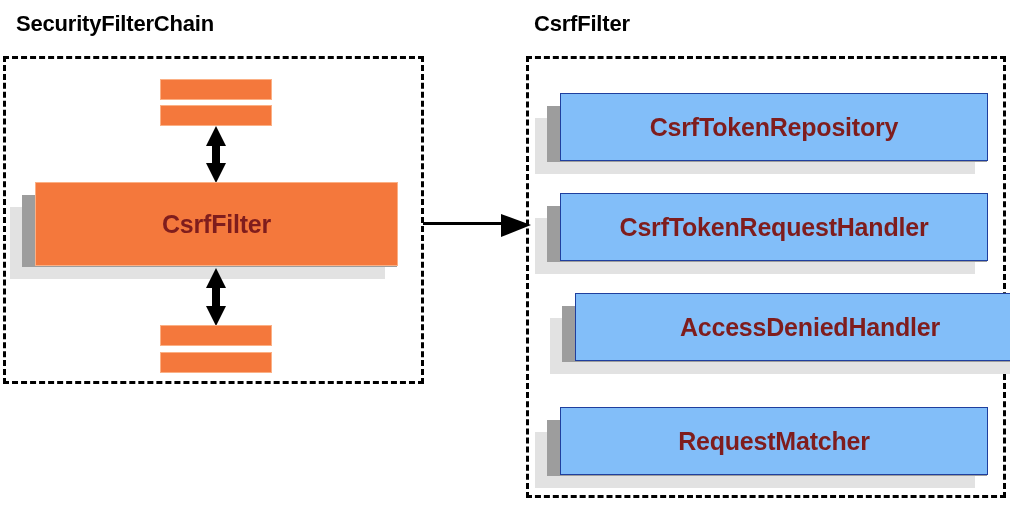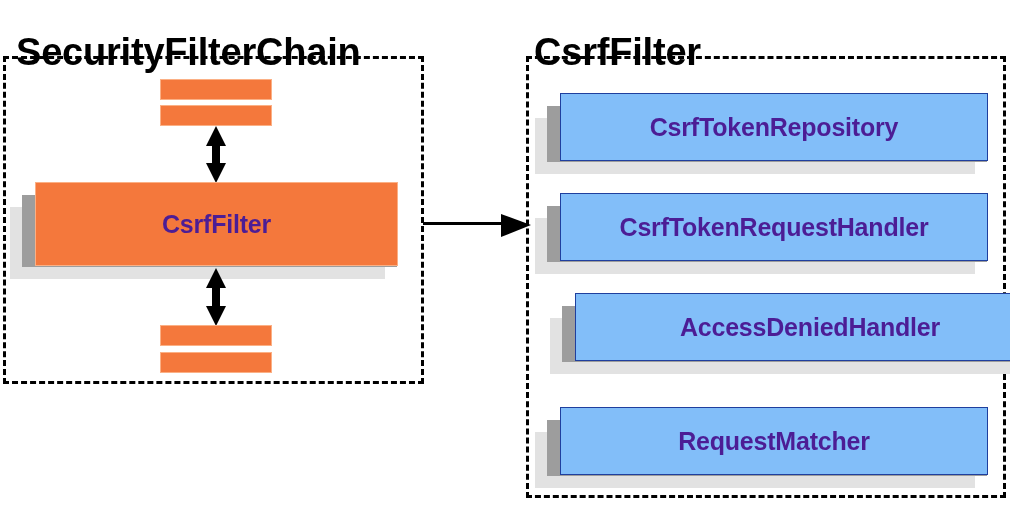--- a/index.html
+++ b/index.html
@@ -12,26 +12,25 @@
     height: 505px;
     position: relative;
     overflow: hidden;
     font-family: "Liberation Sans", sans-serif;
     -webkit-font-smoothing: antialiased;
   }
 
   .panel-title {
     position: absolute;
     font-weight: bold;
-    font-size: 38px;
+    font-size: 22px;
     line-height: 30px;
     color: #000000;
     white-space: nowrap;
     letter-spacing: -0.2px;
-    margin-top: 28px;
   }
   #title-left  { left: 16px;  top: 9px; }
   #title-right { left: 534px; top: 9px; }
 
   .dashed-panel {
     position: absolute;
     box-sizing: border-box;
     border: 3px dashed #000000;
     background: transparent;
   }
@@ -77,21 +76,21 @@
     top: 0;
     right: 0;
     bottom: 0;
     box-sizing: border-box;
     display: flex;
     align-items: center;
     justify-content: center;
   }
   .card .face .label {
     font-weight: bold;
-    color: #4c1d95;
+    color: #7f1d1d;
     white-space: nowrap;
   }
 
   
   .card-blue .face {
     background: #82bef9;
     border: 1px solid #1f3f9e;
   }
   .card-blue .face .label {
     font-size: 25px;

